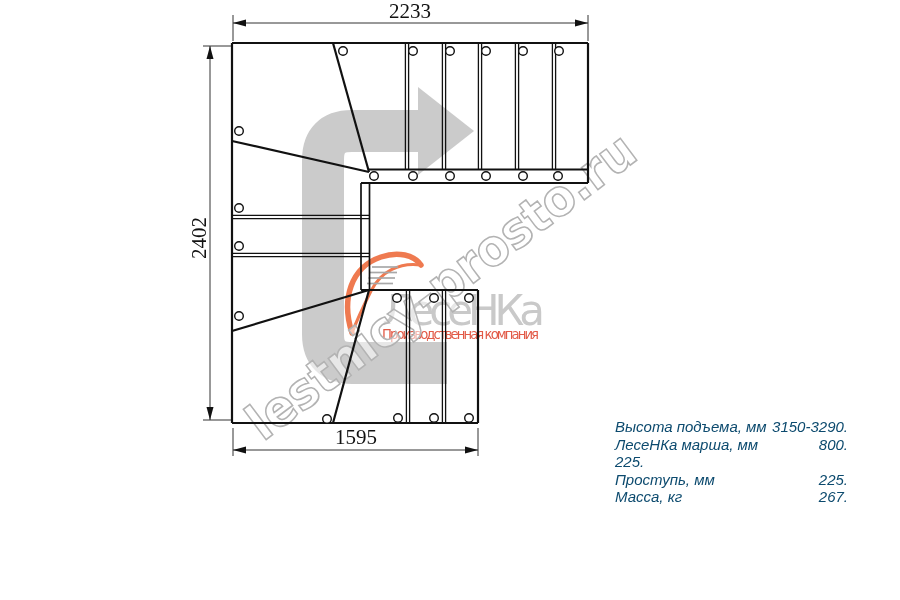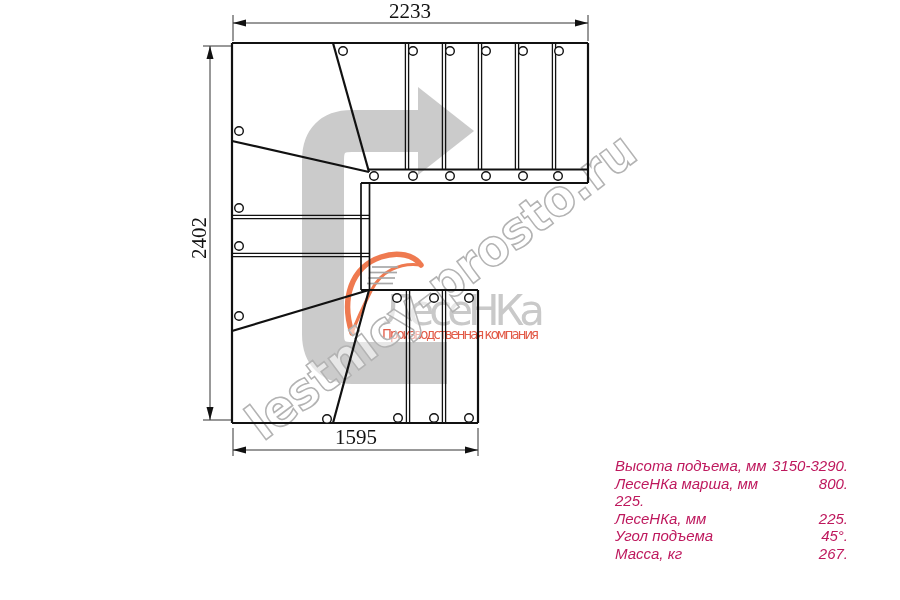--- a/index.html
+++ b/index.html
@@ -20,21 +20,21 @@
   .brand-name{font-family:"DejaVu Sans",sans-serif;font-size:42px;fill:#c9c9c9;}
   .brand-tagline{font-family:"DejaVu Sans",sans-serif;font-size:13.2px;fill:#e25a47;}
   .logo-stroke{stroke:#ef7a50;fill:none;stroke-linecap:round;}
   .logo-step{stroke:#a8a8a8;stroke-width:1.7;}
   .arrow-band{stroke:#cbcbcb;stroke-width:42;fill:none;}
   .arrow-head{fill:#cbcbcb;}
 
   
   .specs{position:absolute;left:615px;top:418px;width:233px;
          font-family:"Liberation Sans",sans-serif;font-style:italic;
-         font-size:15px;color:#be185d;margin-top:39px;}
+         font-size:15px;color:#0c4a6e;}
   .spec-row{display:flex;justify-content:space-between;line-height:17.6px;white-space:nowrap;}
   .spec-value{text-align:center;}
 </style>
 </head>
 <body>
 
 <div class="canvas">
   <svg width="900" height="600" viewBox="0 0 900 600">
 
     <g>
@@ -147,25 +147,21 @@
       <span class="spec-value">3150-3290.</span>
     </div>
     <div class="spec-row">
       <span class="spec-label">ЛесеНКа марша, мм</span>
       <span class="spec-value">800.</span>
     </div>
     <div class="spec-row">
       <span class="spec-value">225.</span>
     </div>
     <div class="spec-row">
-      <span class="spec-label">ЛесеНКа, мм</span>
+      <span class="spec-label">Проступь, мм</span>
       <span class="spec-value">225.</span>
-    </div>
-    <div class="spec-row">
-      <span class="spec-label">Угол подъема</span>
-      <span class="spec-value">45°.</span>
     </div>
     <div class="spec-row">
       <span class="spec-label">Масса, кг</span>
       <span class="spec-value">267.</span>
     </div>
   </div>
 </div>
 
 </body></html>

